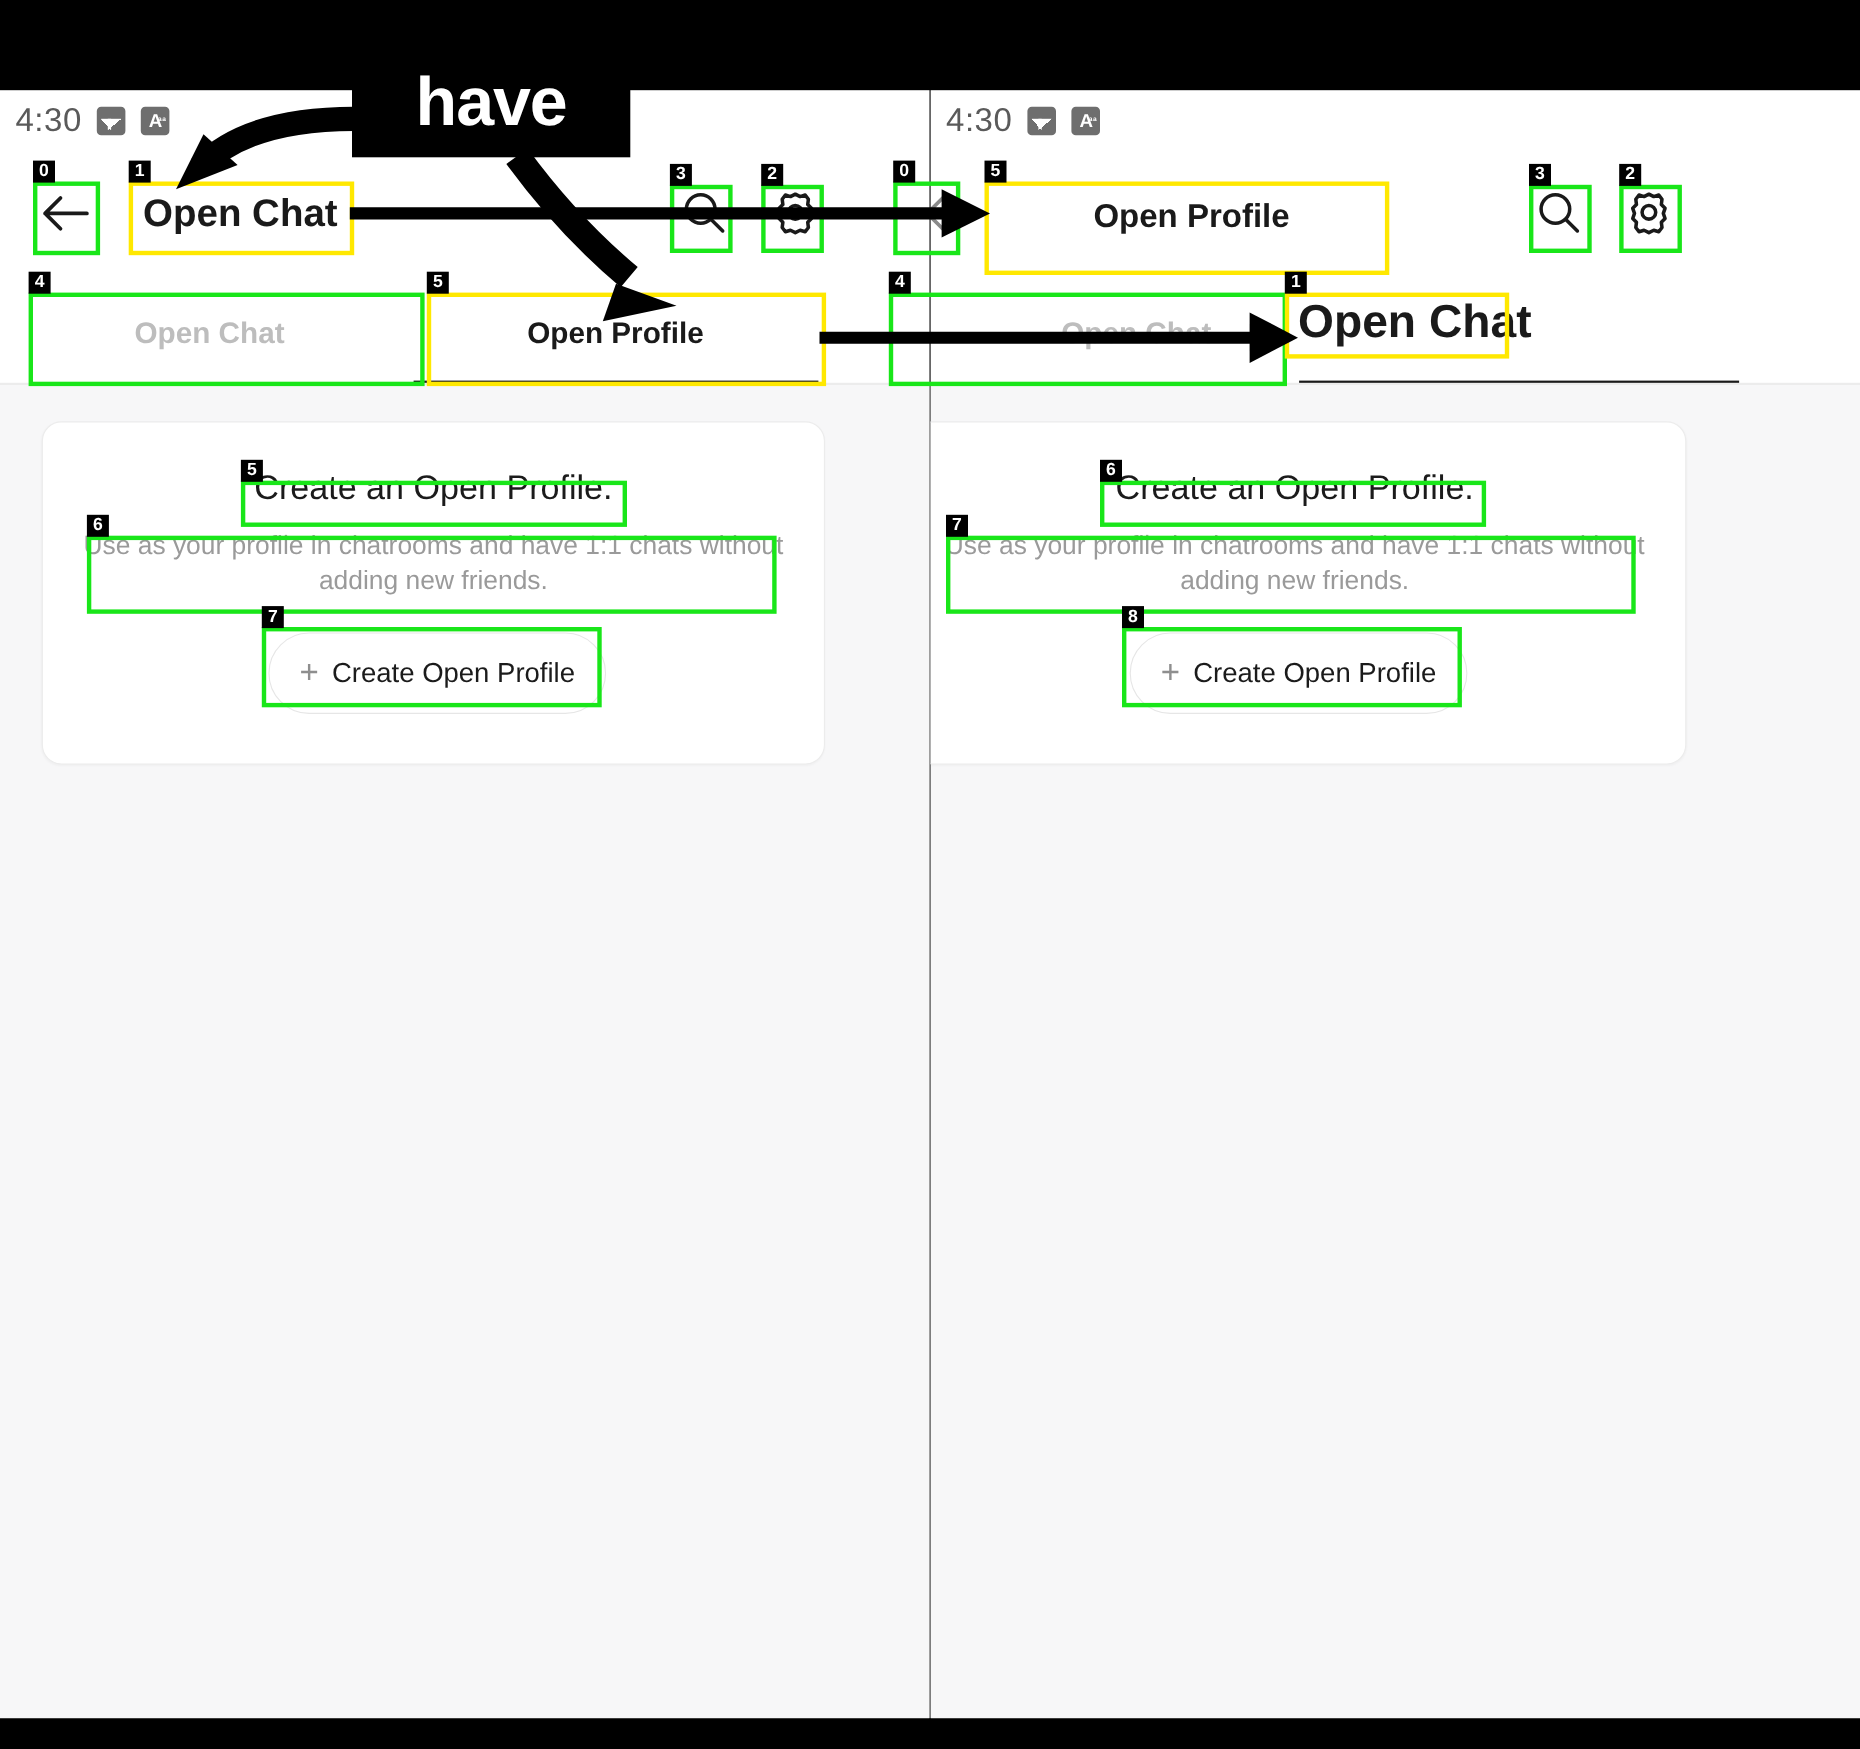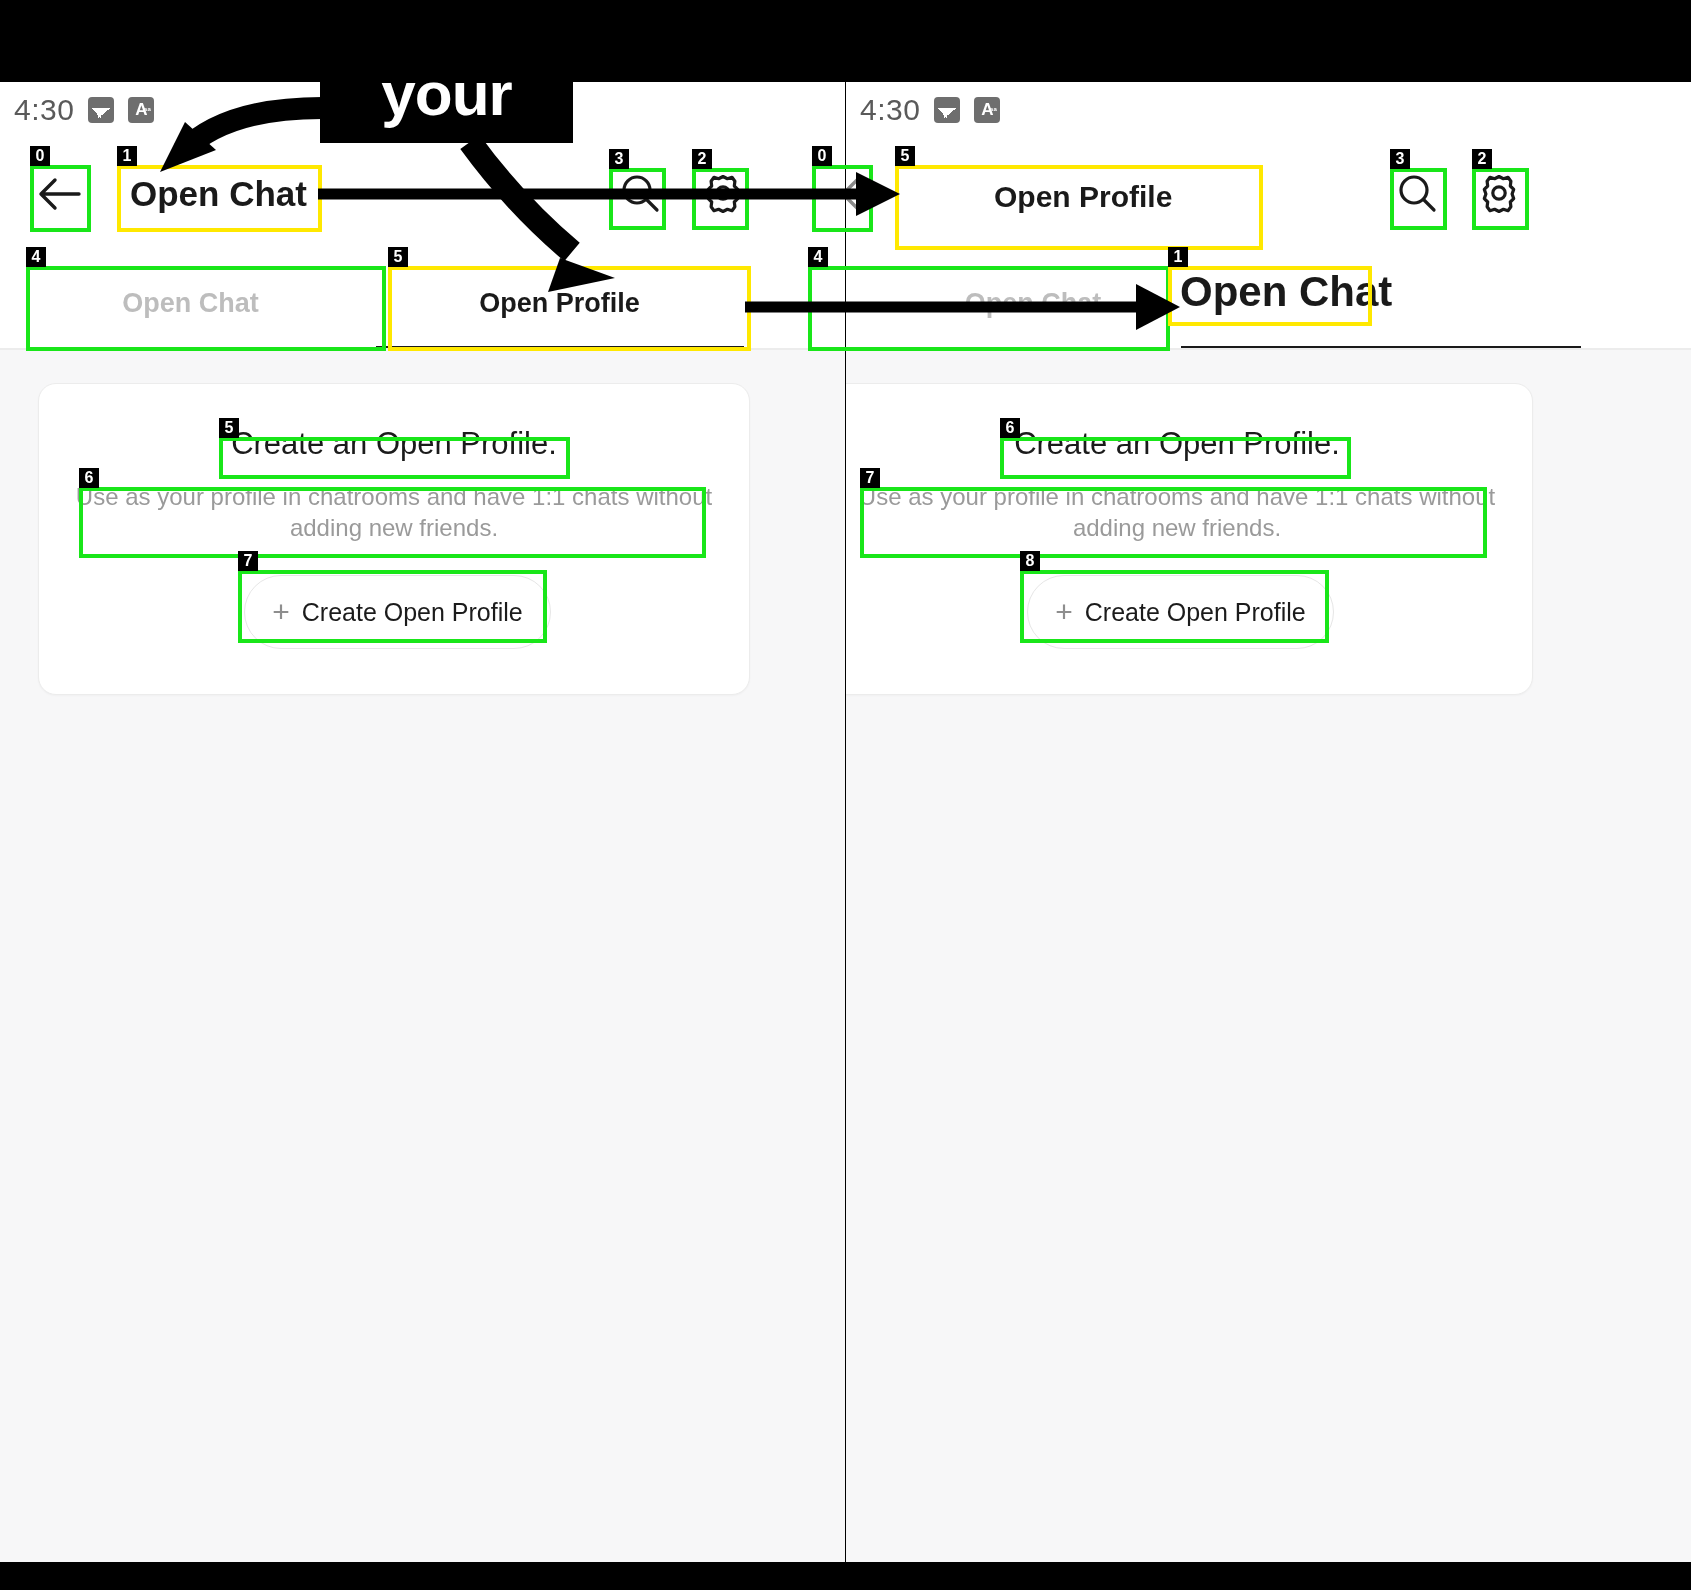--- a/index.html
+++ b/index.html
@@ -284,17 +284,17 @@
         <path d="M322,62 C250,62 195,85 168,140" fill="none" stroke="#000" stroke-width="0"></path>
       </g>
 
       <g>
         <path d="M470,142 C505,190 540,225 572,252" fill="none" stroke="#000" stroke-width="24" stroke-linecap="butt"></path>
         <polygon points="615,278 560,258 548,292" fill="#000"></polygon>
       </g>
     </svg>
 
     <div class="swap-label" style="left:320px;top:43px;width:253px;height:100px;">
-      <span class="swap-text">your</span>
+      <span class="swap-text">have</span>
     </div>
 
   </div>
 </div>
 
 </body></html>

